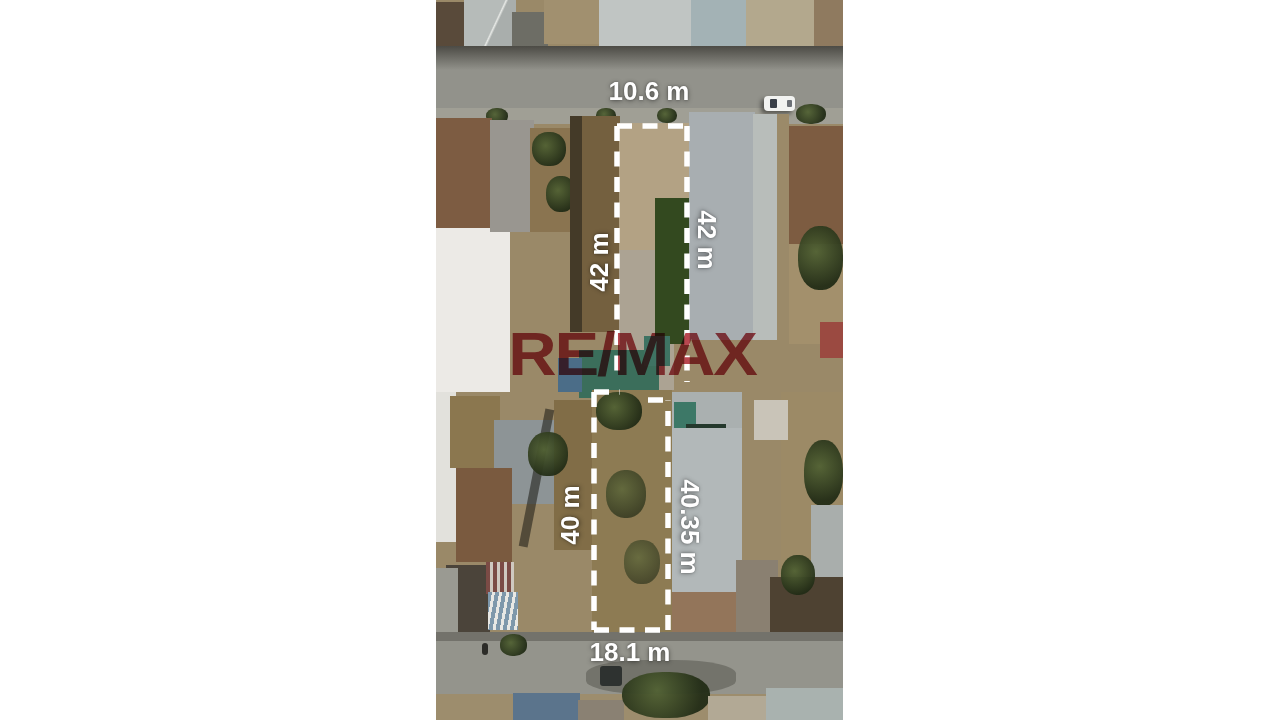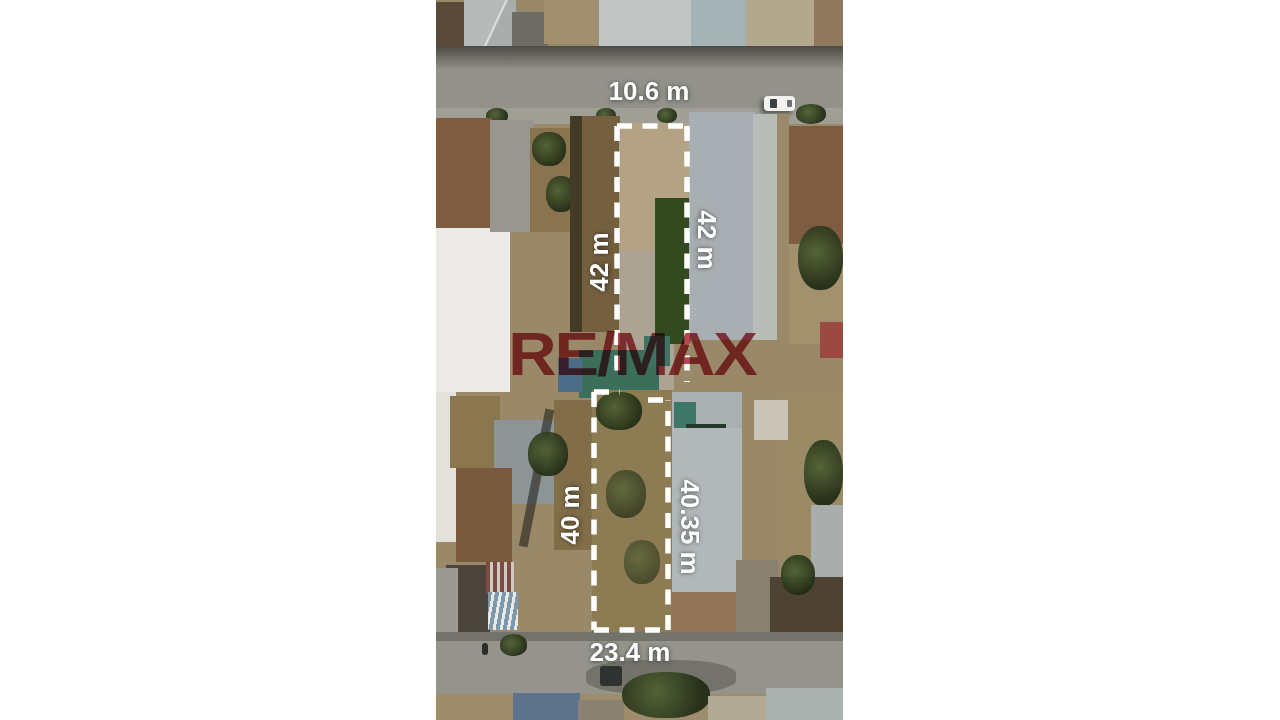--- a/index.html
+++ b/index.html
@@ -153,15 +153,15 @@
       </g>
     </svg>
 
     <div class="watermark">RE/MAX</div>
 
     <div class="dim" style="left:160px;top:76px;width:106px;height:30px;">10.6 m</div>
     <div class="dim rotl" style="left:123px;top:247px;width:80px;height:30px;">42 m</div>
     <div class="dim rotr" style="left:231px;top:225px;width:80px;height:30px;">42 m</div>
     <div class="dim rotl" style="left:94px;top:500px;width:80px;height:30px;">40 m</div>
     <div class="dim rotr" style="left:194px;top:512px;width:120px;height:30px;">40.35 m</div>
-    <div class="dim" style="left:146px;top:637px;width:96px;height:30px;">23.4 m</div>
+    <div class="dim" style="left:146px;top:637px;width:96px;height:30px;">18.1 m</div>
   </div>
 </div>
 
 </body></html>

